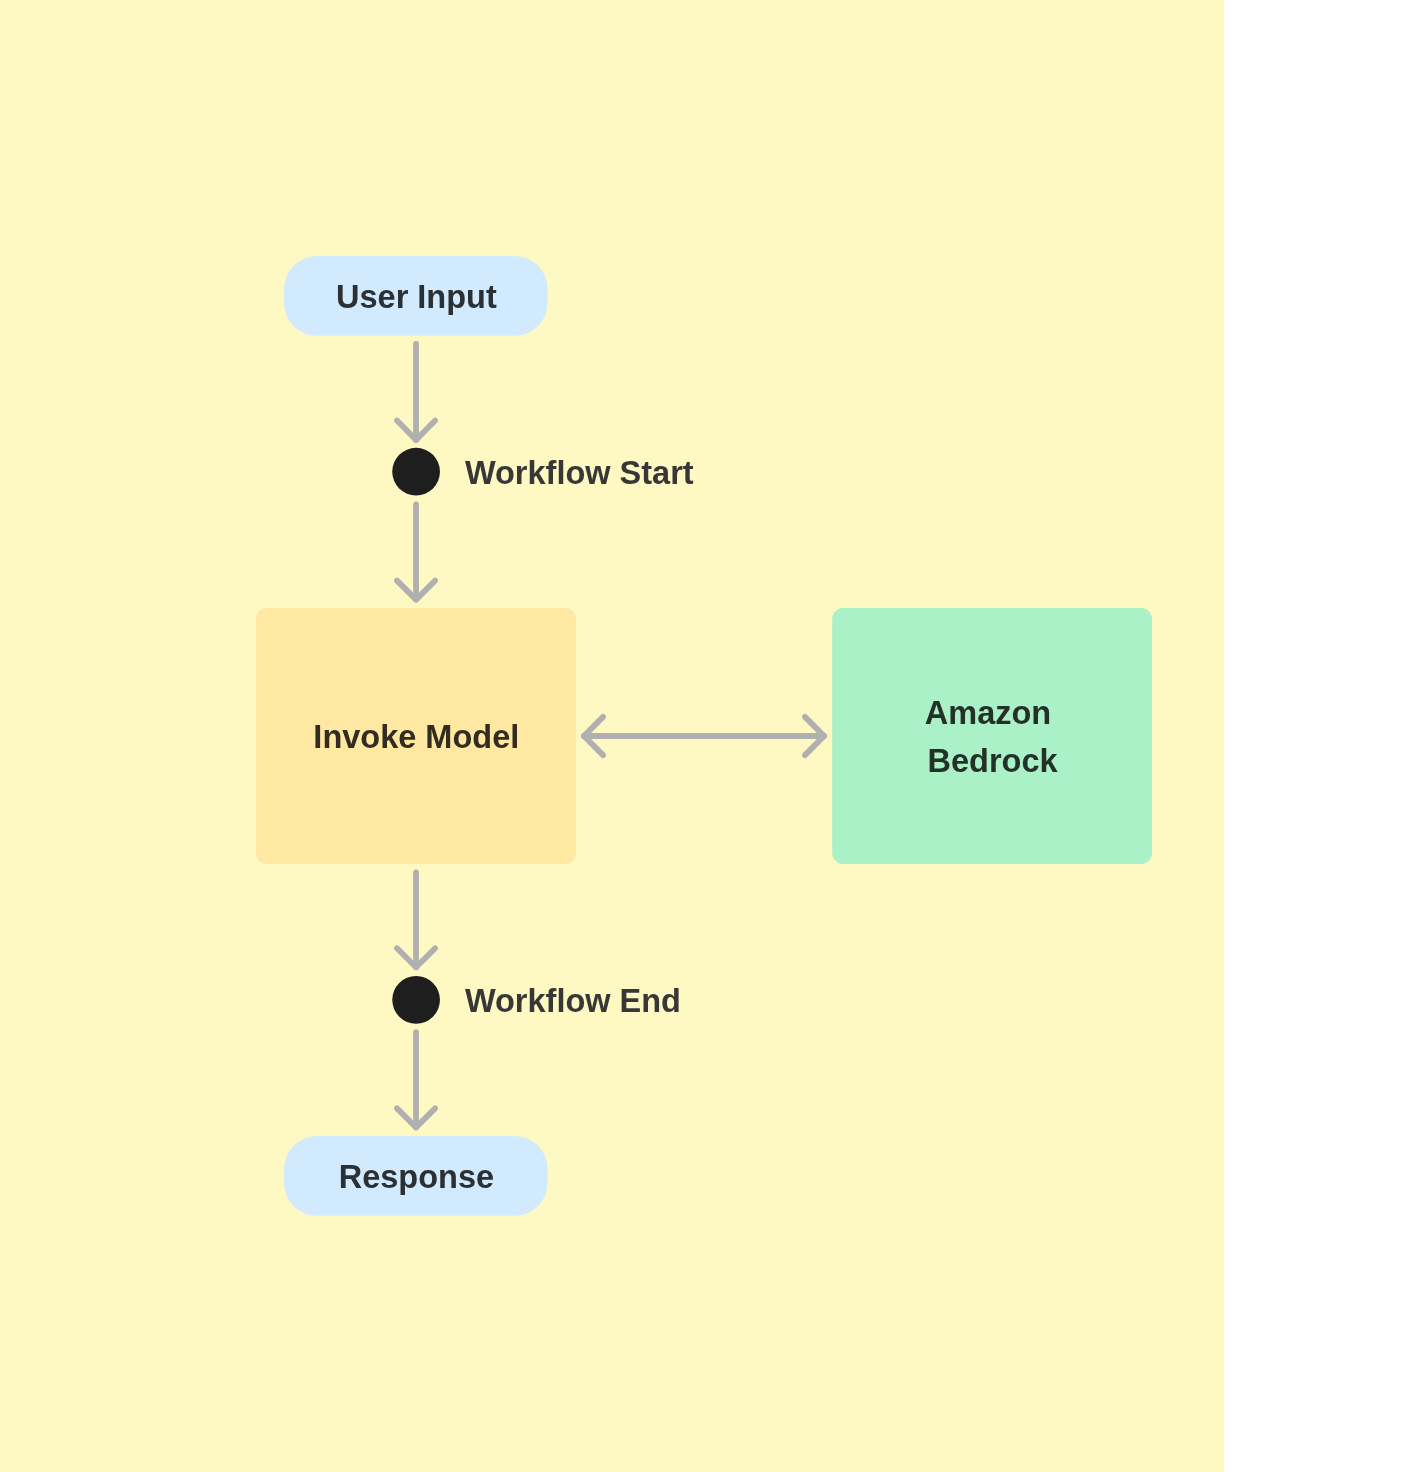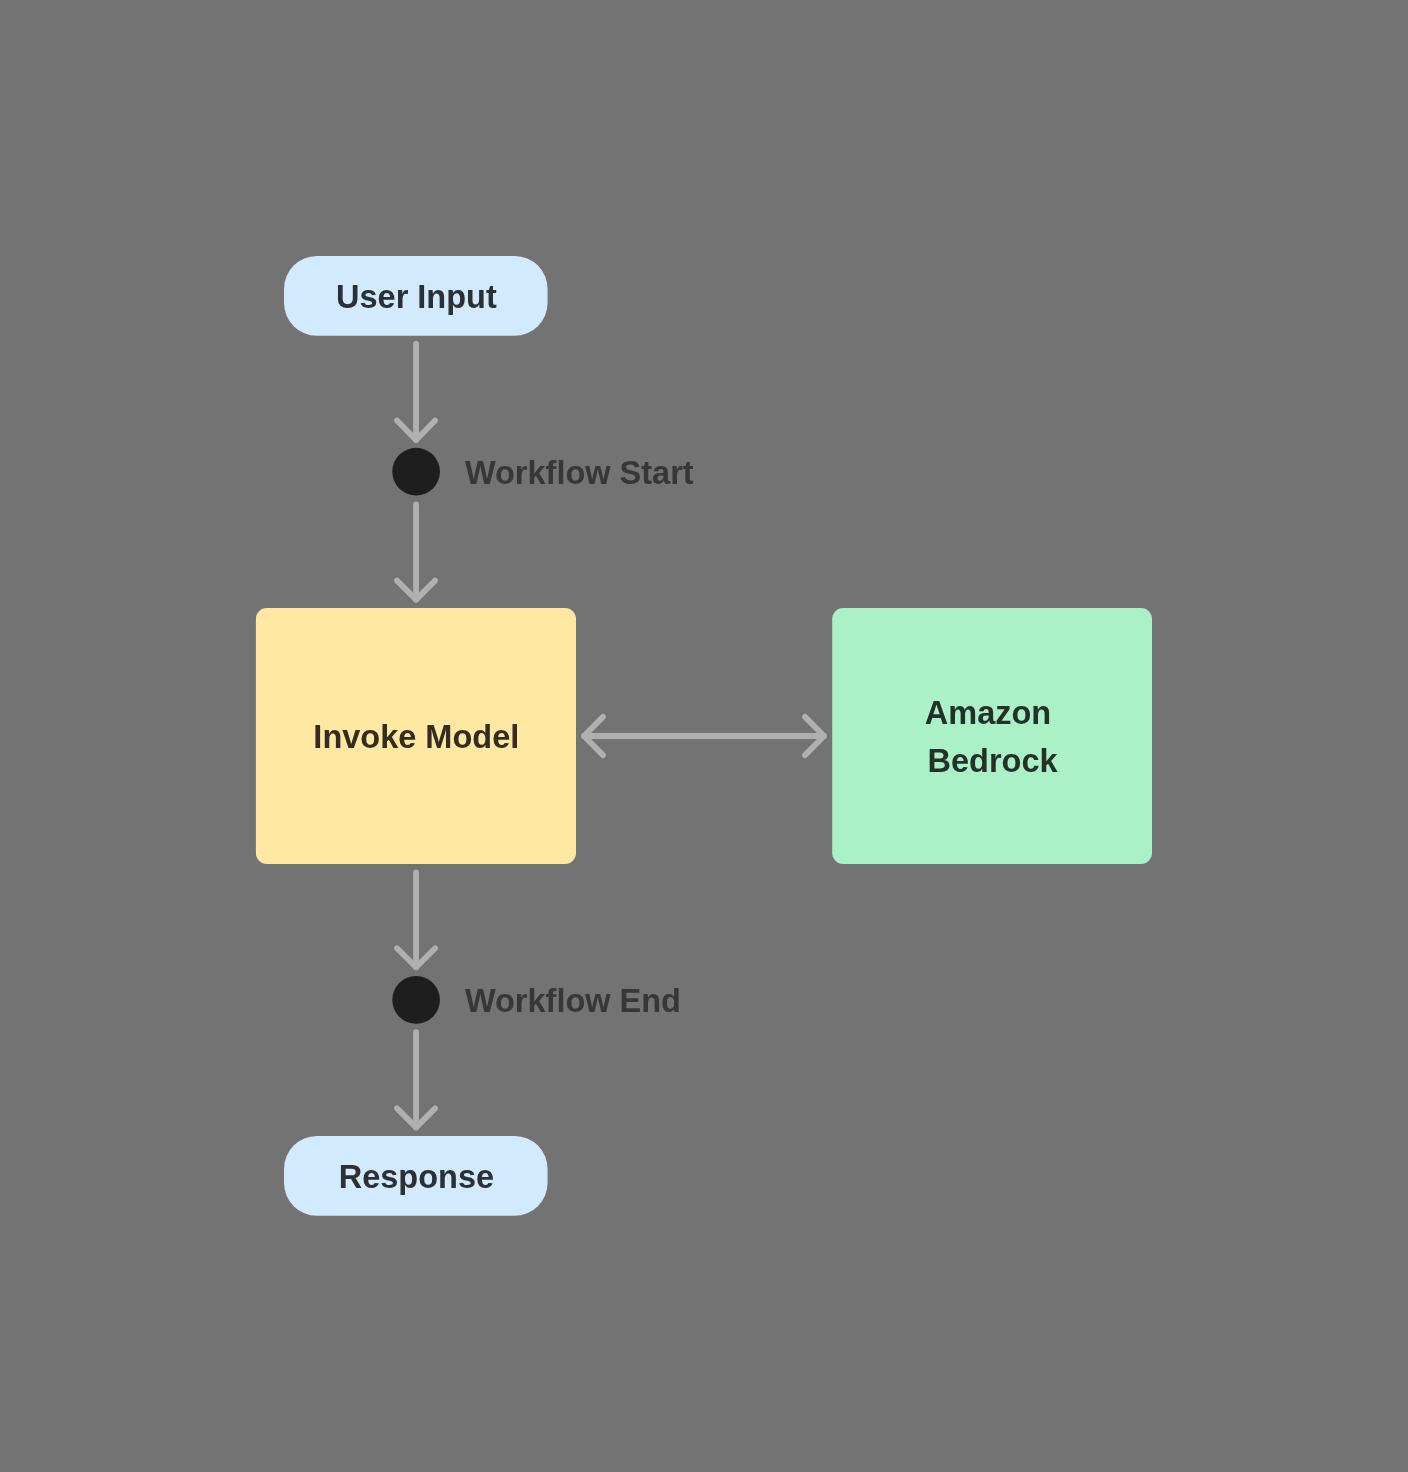--- a/index.html
+++ b/index.html
@@ -1,20 +1,20 @@
 <!DOCTYPE html>
 <html><head>
 <meta charset="utf-8">
 <title>Workflow Diagram</title>
 <style>
   html,body{margin:0;padding:0;background:#ffffff;}
   body{width:1408px;height:1472px;overflow:hidden;
        font-family:"Liberation Sans","DejaVu Sans",sans-serif;
        -webkit-font-smoothing:antialiased;}
-  #stage{position:relative;width:1408px;height:1472px;background:#737373;}
+  #stage{position:relative;width:1224px;height:1472px;background:#fef9c3;}
   svg#dg{position:absolute;left:0;top:0;width:1408px;height:1472px;display:block;
          shape-rendering:geometricPrecision;}
   .nlabel{font-family:"Liberation Sans","DejaVu Sans",sans-serif;
           font-weight:700;font-size:32.5px;letter-spacing:0;
           will-change:transform;}
 </style>
 </head>
 <body>
 
 <div id="stage">

